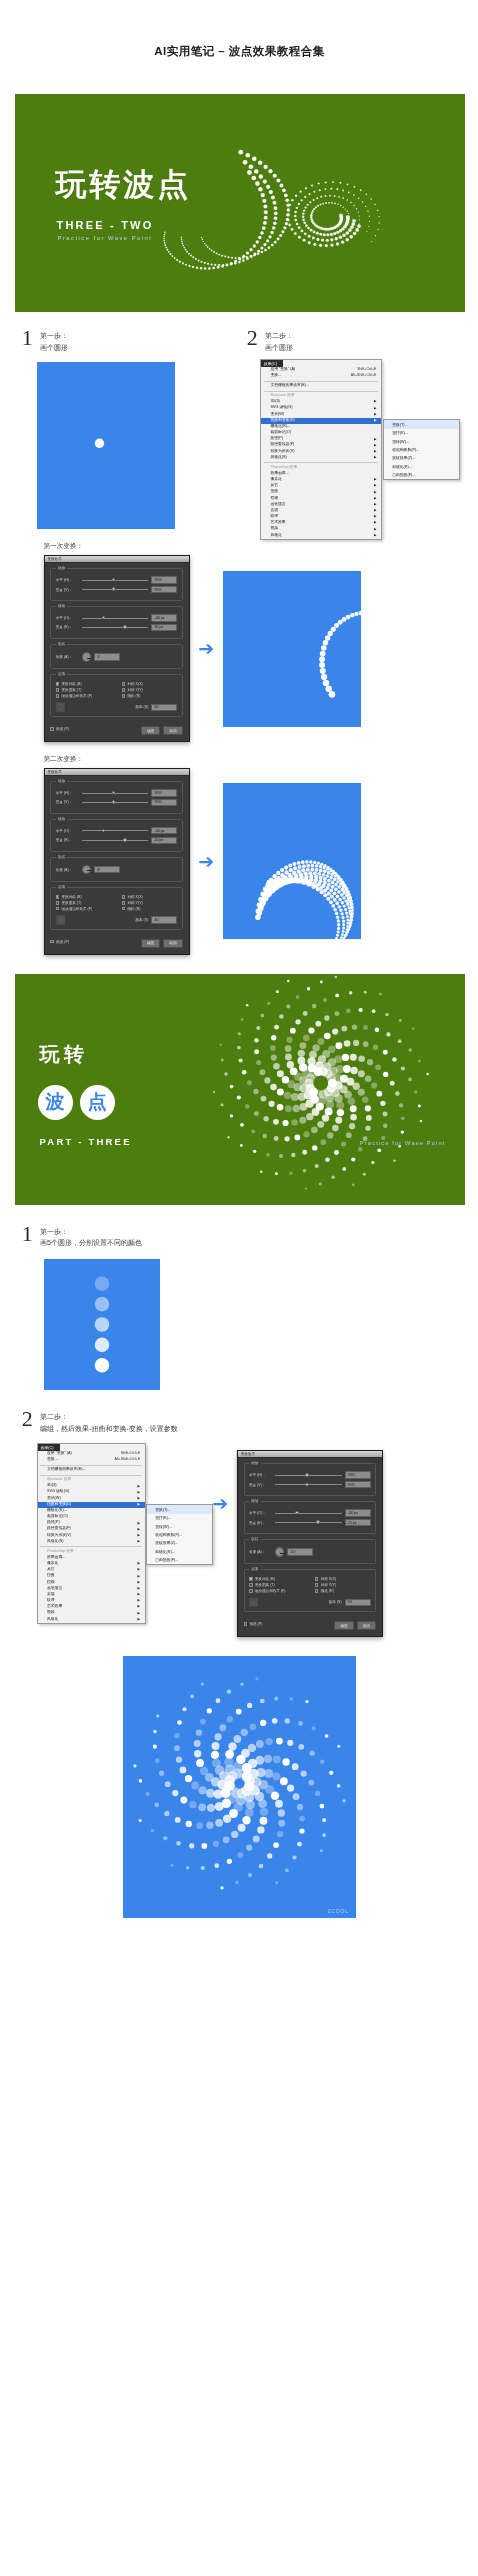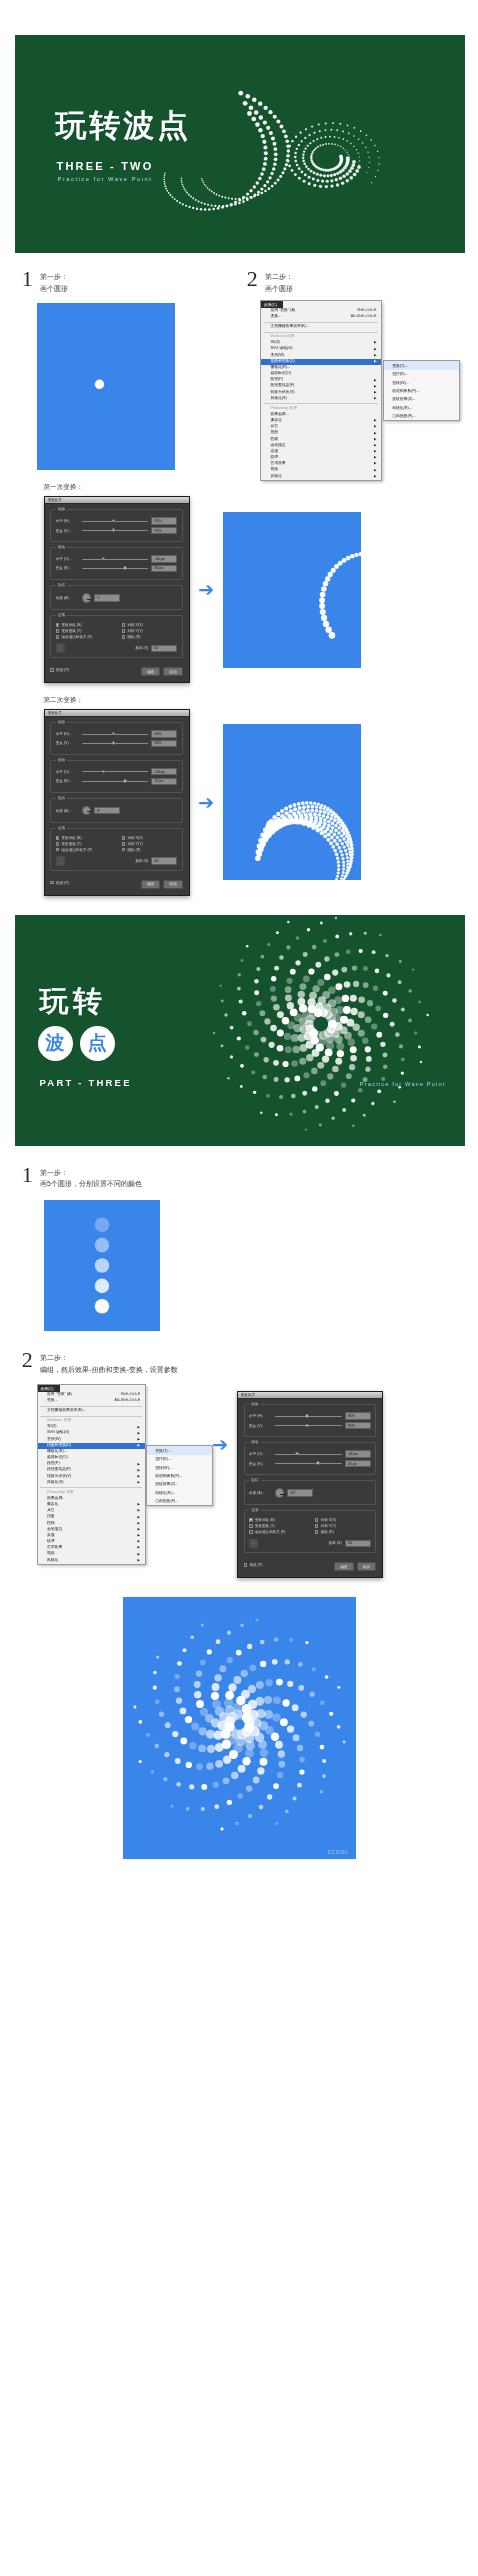--- a/index.html
+++ b/index.html
@@ -19,40 +19,40 @@
     font-weight: bold;
     color: #1d1d1d;
     letter-spacing: 0.4px;
     padding: 44px 0 0 0;
   }
 
   
   .banner {
     position: relative;
     margin: 0 auto;
-    background: #14532d;
+    background: #4d7c0f;
     overflow: hidden;
   }
   .banner-1 { width: 450px; height: 218px; margin-top: 35px; }
   .banner-3 { width: 450px; height: 231px; margin-top: 0; }
 
   .hero-title {
     position: absolute;
     color: #ffffff;
     font-weight: bold;
     letter-spacing: 2.9px;
     text-shadow: 0 0.7px 1.5px rgba(0,0,0,.08);
   }
   .b1-title { left: 41px; top: 70px; font-size: 31px; }
   .b1-part  { left: 42px; top: 125px; font-size: 11px; font-weight: bold;
               color:#fff; letter-spacing: 2.2px; position:absolute; }
   .b1-sub   { left: 43px; top: 141px; font-size: 5.8px; color: #bcd7fb;
               letter-spacing: 1.5px; position:absolute; }
 
-  .b3-title { left: 25px; top: 67px; font-size: 29px; letter-spacing: 4.4px; }
+  .b3-title { left: 25px; top: 67px; font-size: 20px; letter-spacing: 4.4px; }
   .b3-circles { position:absolute; left: 23px; top: 111px; display:flex; gap: 7.3px; }
   .b3-circle {
     width: 35px; height: 35px; border-radius: 50%;
     background:#ffffff; color:#3a85ea;
     font-size: 19px; font-weight: bold;
     display:flex; align-items:center; justify-content:center;
   }
   .b3-part { position:absolute; left: 25px; top: 162px; font-size: 9.5px;
              font-weight: bold; color:#fff; letter-spacing: 2.2px; }
   .b3-sub  { position:absolute; right: 19px; top: 166px; font-size: 5.8px;
@@ -176,20 +176,21 @@
 
   .watermark { position:absolute; right:7.3px; bottom:4.4px; font-size:5.1px;
                color:rgba(255,255,255,.55); letter-spacing:0.7px; }
   .spacer { height: 19px; }
 </style>
 </head>
 <body>
 
 <div class="page">
 
+  <div class="page-title">AI实用笔记 – 波点效果教程合集</div>
 
   <div class="banner banner-1">
     <svg class="dotcanvas" id="dots-b1" viewBox="0 0 618 300" width="100%" height="100%" preserveAspectRatio="none">
         <circle cx="310" cy="80" r="3.3" fill="#ffffff" opacity="0.95"></circle>
         <circle cx="319.6534081807941" cy="84.31482984743782" r="3.2175" fill="#ffffff" opacity="0.95"></circle>
         <circle cx="328.59497030193256" cy="89.16037942738556" r="3.1370624999999994" fill="#ffffff" opacity="0.95"></circle>
         <circle cx="336.79129548434037" cy="94.47330266272523" r="3.0586359374999996" fill="#ffffff" opacity="0.95"></circle>
         <circle cx="344.2163538651309" cy="100.1897987068631" r="2.9821700390624994" fill="#ffffff" opacity="0.95"></circle>
         <circle cx="350.85131266983734" cy="106.24612344005706" r="2.907615788085937" fill="#ffffff" opacity="0.95"></circle>
         <circle cx="356.6843252119257" cy="112.57907527579373" r="2.8349253933837884" fill="#ffffff" opacity="0.95"></circle>

